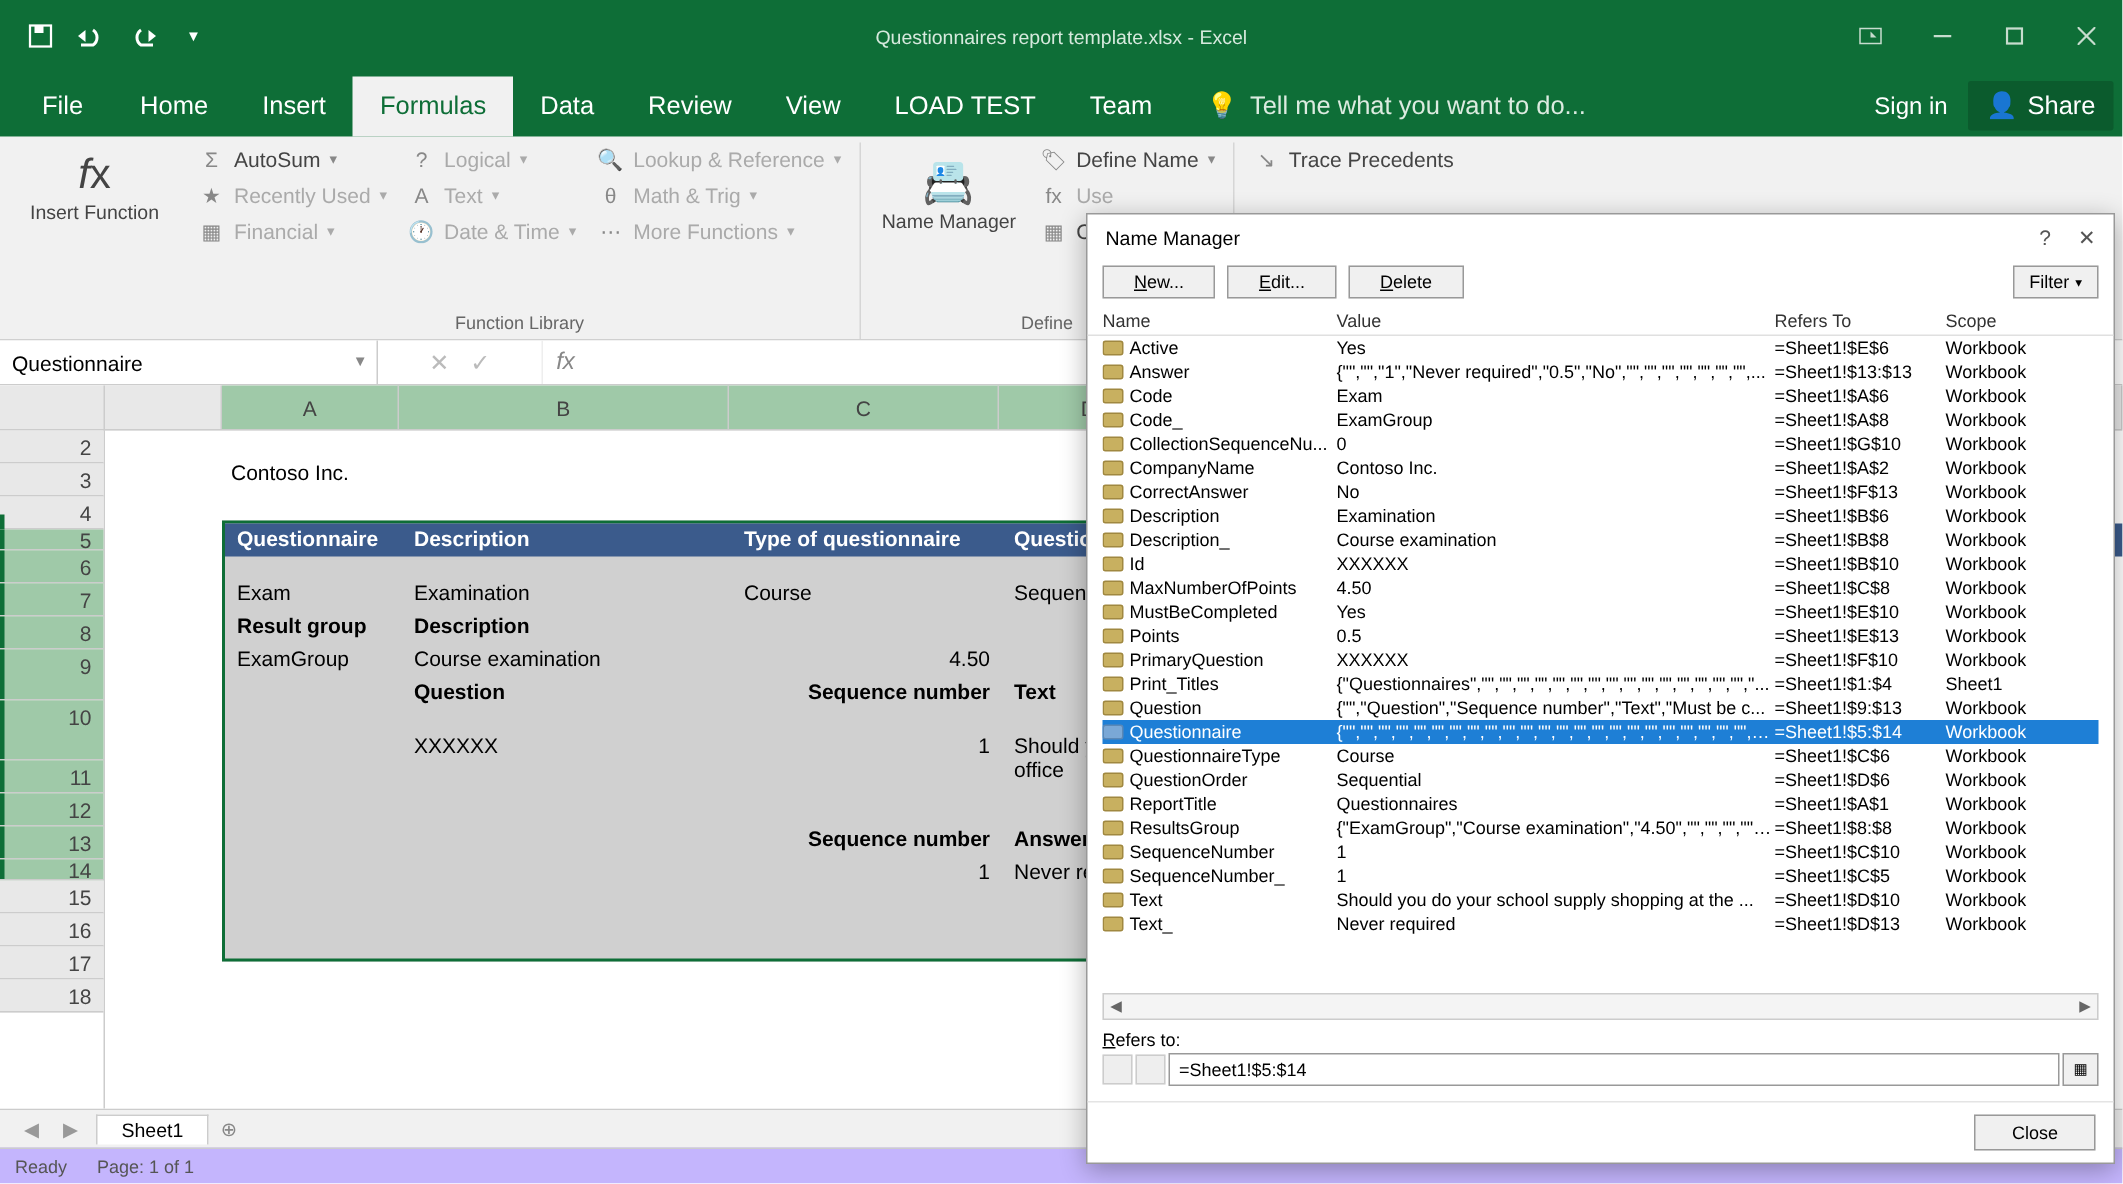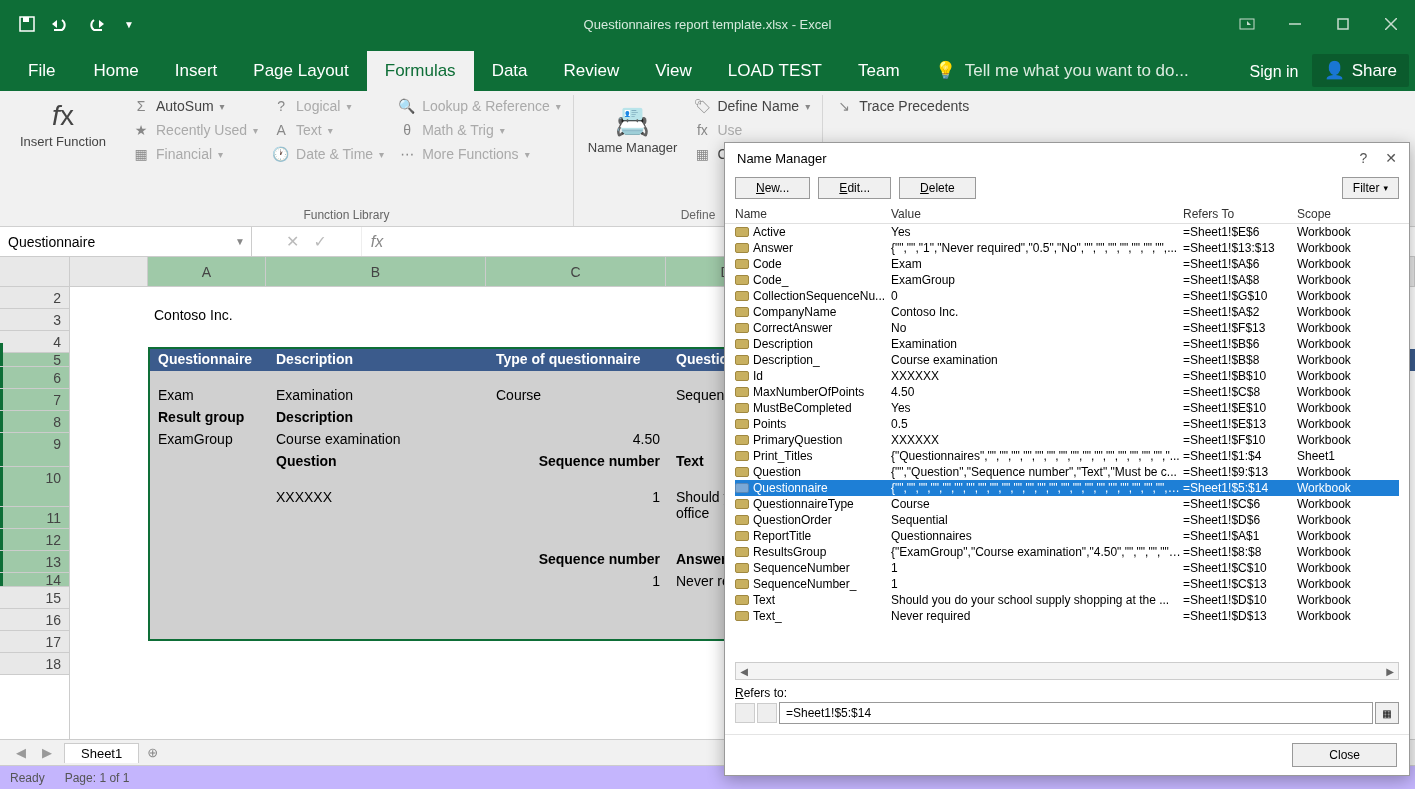--- a/index.html
+++ b/index.html
@@ -170,21 +170,20 @@
           <line x1="12" y1="0" x2="0" y2="12" stroke="#c7dcce" stroke-width="1.5"></line>
         </svg>
       </div>
   </div>
 </div>
 
 <div class="tabbar">
   <div class="file-tab">File</div>
   <div class="rtab">Home</div>
   <div class="rtab">Insert</div>
-  <div class="rtab">Page Layout</div>
   <div class="rtab active">Formulas</div>
   <div class="rtab">Data</div>
   <div class="rtab">Review</div>
   <div class="rtab">View</div>
   <div class="rtab">LOAD TEST</div>
   <div class="rtab">Team</div>
   <div class="tellme">
       <span>💡</span>
       <span>Tell me what you want to do...</span>
     </div>
@@ -546,21 +545,21 @@
       </div>
       <div class="dlg-row">
         <div class="nm"><span class="tag"></span>SequenceNumber</div>
         <div class="val">1</div>
         <div class="ref">=Sheet1!$C$10</div>
         <div class="scp">Workbook</div>
       </div>
       <div class="dlg-row">
         <div class="nm"><span class="tag"></span>SequenceNumber_</div>
         <div class="val">1</div>
-        <div class="ref">=Sheet1!$C$13</div>
+        <div class="ref">=Sheet1!$C$5</div>
         <div class="scp">Workbook</div>
       </div>
       <div class="dlg-row">
         <div class="nm"><span class="tag"></span>Text</div>
         <div class="val">Should you do your school supply shopping at the ...</div>
         <div class="ref">=Sheet1!$D$10</div>
         <div class="scp">Workbook</div>
       </div>
       <div class="dlg-row">
         <div class="nm"><span class="tag"></span>Text_</div>
@@ -576,15 +575,15 @@
   <div class="dlg-refers">
     <div class="dlg-refers-lbl"><u>R</u>efers to:</div>
     <div class="dlg-refers-row">
       <div class="sq"></div>
       <div class="sq"></div>
       <input value="=Sheet1!$5:$14" style="">
       <div class="pick">▦</div>
     </div>
   </div>
   <div class="dlg-footer">
-    <button class="dlg-btn" style="padding:4px 36px">Close</button>
+    <button class="dlg-btn" style="padding:4px 24px">Close</button>
   </div>
 </div>
 
 </body></html>

